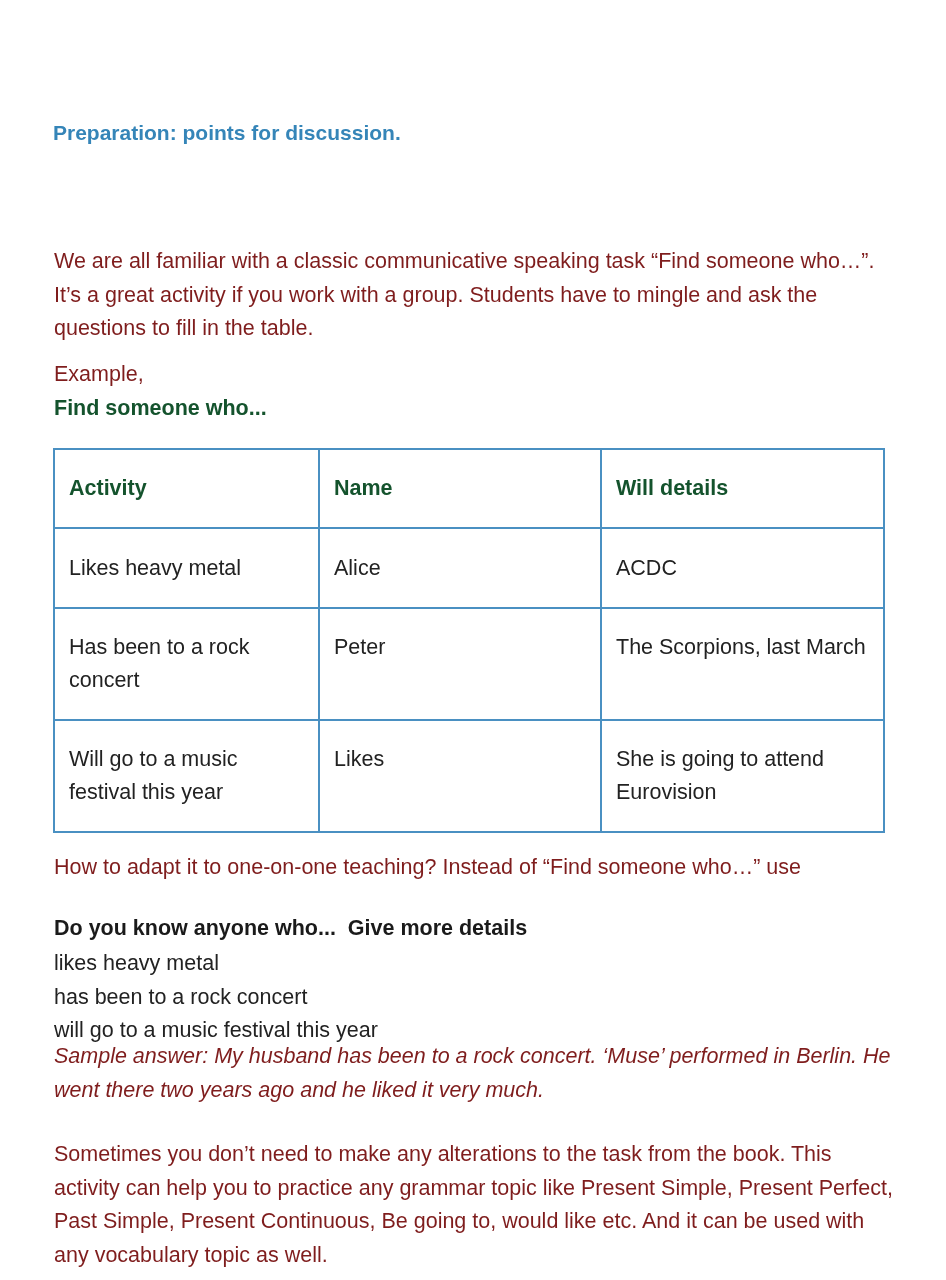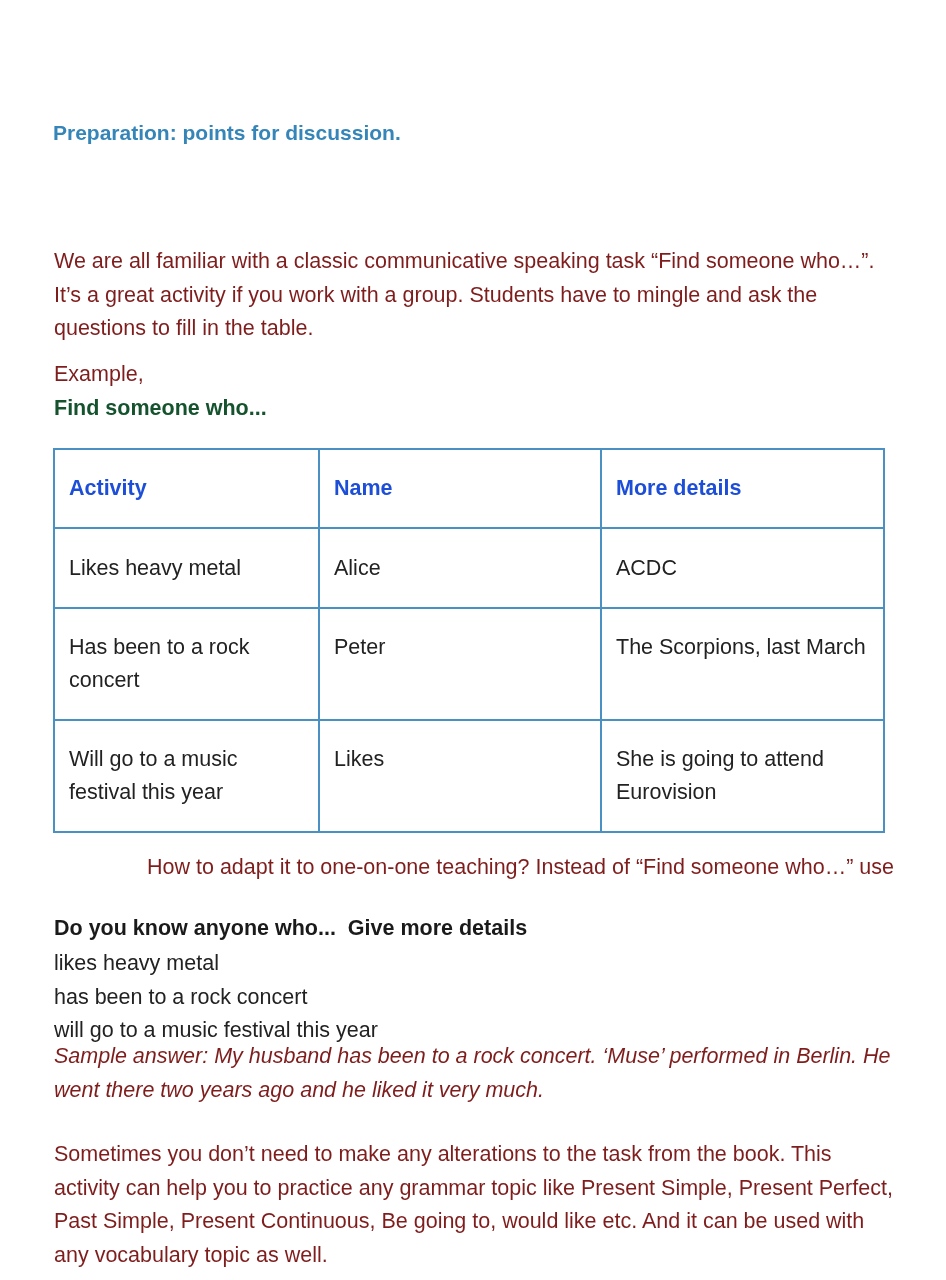--- a/index.html
+++ b/index.html
@@ -80,26 +80,26 @@
       vertical-align: top;
       padding: 0 14px;
       font-size: 21.5px;
       line-height: 33px;
       color: #222222;
     }
     .activity-table th {
       font-weight: bold;
       height: 77px;
       vertical-align: middle;
-      color: #1d4ed8;
+      color: #14532d;
     }
     .activity-table tr.row-1 td { height: 78px; vertical-align: middle; }
     .activity-table tr.row-2 td { height: 112px; padding-top: 22px; padding-bottom: 0; box-sizing: border-box; }
     .activity-table tr.row-3 td { height: 112px; padding-top: 22px; padding-bottom: 0; box-sizing: border-box; }
-    .p-adapt { top: 851px; white-space: nowrap; text-align: right; }
+    .p-adapt { top: 851px; white-space: nowrap; }
     .p-dyk { top: 912px; font-weight: bold; color: #1a1a1a; white-space: pre; }
     .list {
       position: absolute;
       left: 54px;
       top: 947px;
       margin: 0;
       padding: 0;
       list-style: none;
     }
     .list li {
@@ -130,21 +130,21 @@
     <table class="activity-table">
       <colgroup>
         <col class="c1">
           <col class="c2">
           <col class="c3">
       </colgroup>
       <thead>
         <tr>
           <th>Activity</th>
           <th>Name</th>
-          <th>More details</th>
+          <th>Will details</th>
         </tr>
       </thead>
       <tbody>
         <tr class="row-1">
           <td>Likes heavy metal</td>
           <td>Alice</td>
           <td>ACDC</td>
         </tr>
         <tr class="row-2">
           <td>Has been to a rock concert</td>

